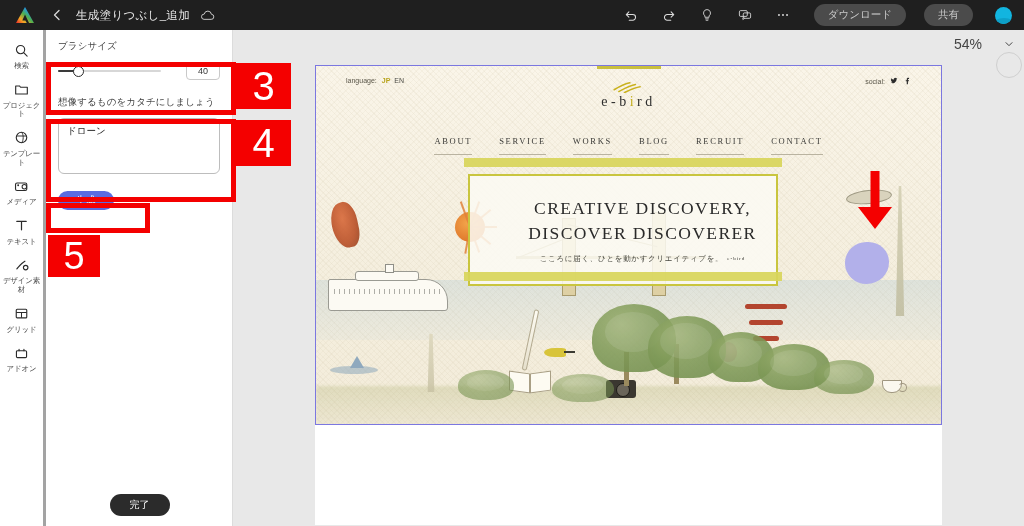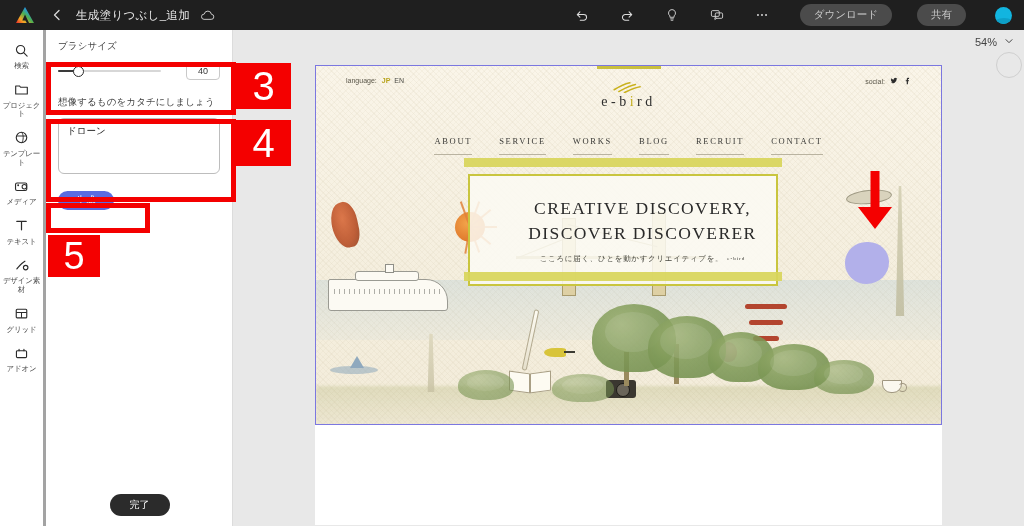--- a/index.html
+++ b/index.html
@@ -17,21 +17,21 @@
     background: #1f1f1f; display: flex; align-items: center;
     padding: 0 10px; z-index: 40;
   }
   .adobe-logo { width: 22px; height: 18px; margin-left: 4px; margin-right: 14px; }
   .back-chev {
     width: 14px; height: 14px; color: #d8d8d8; margin-right: 12px;
     display: flex; align-items: center; justify-content: center; cursor: pointer;
   }
   .doc-title { color: #e9e9e9; font-size: 11.5px; letter-spacing: .3px; white-space: nowrap; }
   .cloud-ic { margin-left: 10px; color: #cfcfcf; display: flex; align-items: center; }
-  .topbar-right { margin-left: auto; display: flex; align-items: center; gap: 19px; }
+  .topbar-right { margin-left: auto; display: flex; align-items: center; gap: 12px; }
   .tb-ic {
     width: 26px; height: 26px; display: flex; align-items: center; justify-content: center;
     color: #dcdcdc; cursor: pointer; border-radius: 4px;
   }
   .tb-btn {
     height: 22px; border-radius: 12px; background: #4b4b4b; color: #cacaca;
     font-size: 10.5px; display: flex; align-items: center; justify-content: center;
     padding: 0 14px; margin-left: 6px; cursor: pointer; white-space: nowrap;
   }
   .avatar {
@@ -131,21 +131,21 @@
     font-family: "Liberation Sans", sans-serif;
   }
 
   
   .canvas-area {
     position: absolute; top: 30px; left: 233px; width: 791px; height: 496px;
     background: #e8e8e8; overflow: hidden; z-index: 10;
   }
   .zoom-ctl {
     position: absolute; top: 6px; right: 10px; display: flex; align-items: center;
-    gap: 7px; font-size: 11px; color: #444; cursor: pointer; z-index: 3;
+    gap: 22px; font-size: 14px; color: #444; cursor: pointer; z-index: 3;
   }
   .partial-circle {
     position: absolute; top: 22px; right: 2px; width: 26px; height: 26px;
     border-radius: 50%; border: 1.5px solid #cfcfcf; z-index: 2;
   }
   .artboard {
     position: absolute; left: 82px; top: 35px; width: 627px; height: 460px;
     background: #fff;
   }
   .hero {

